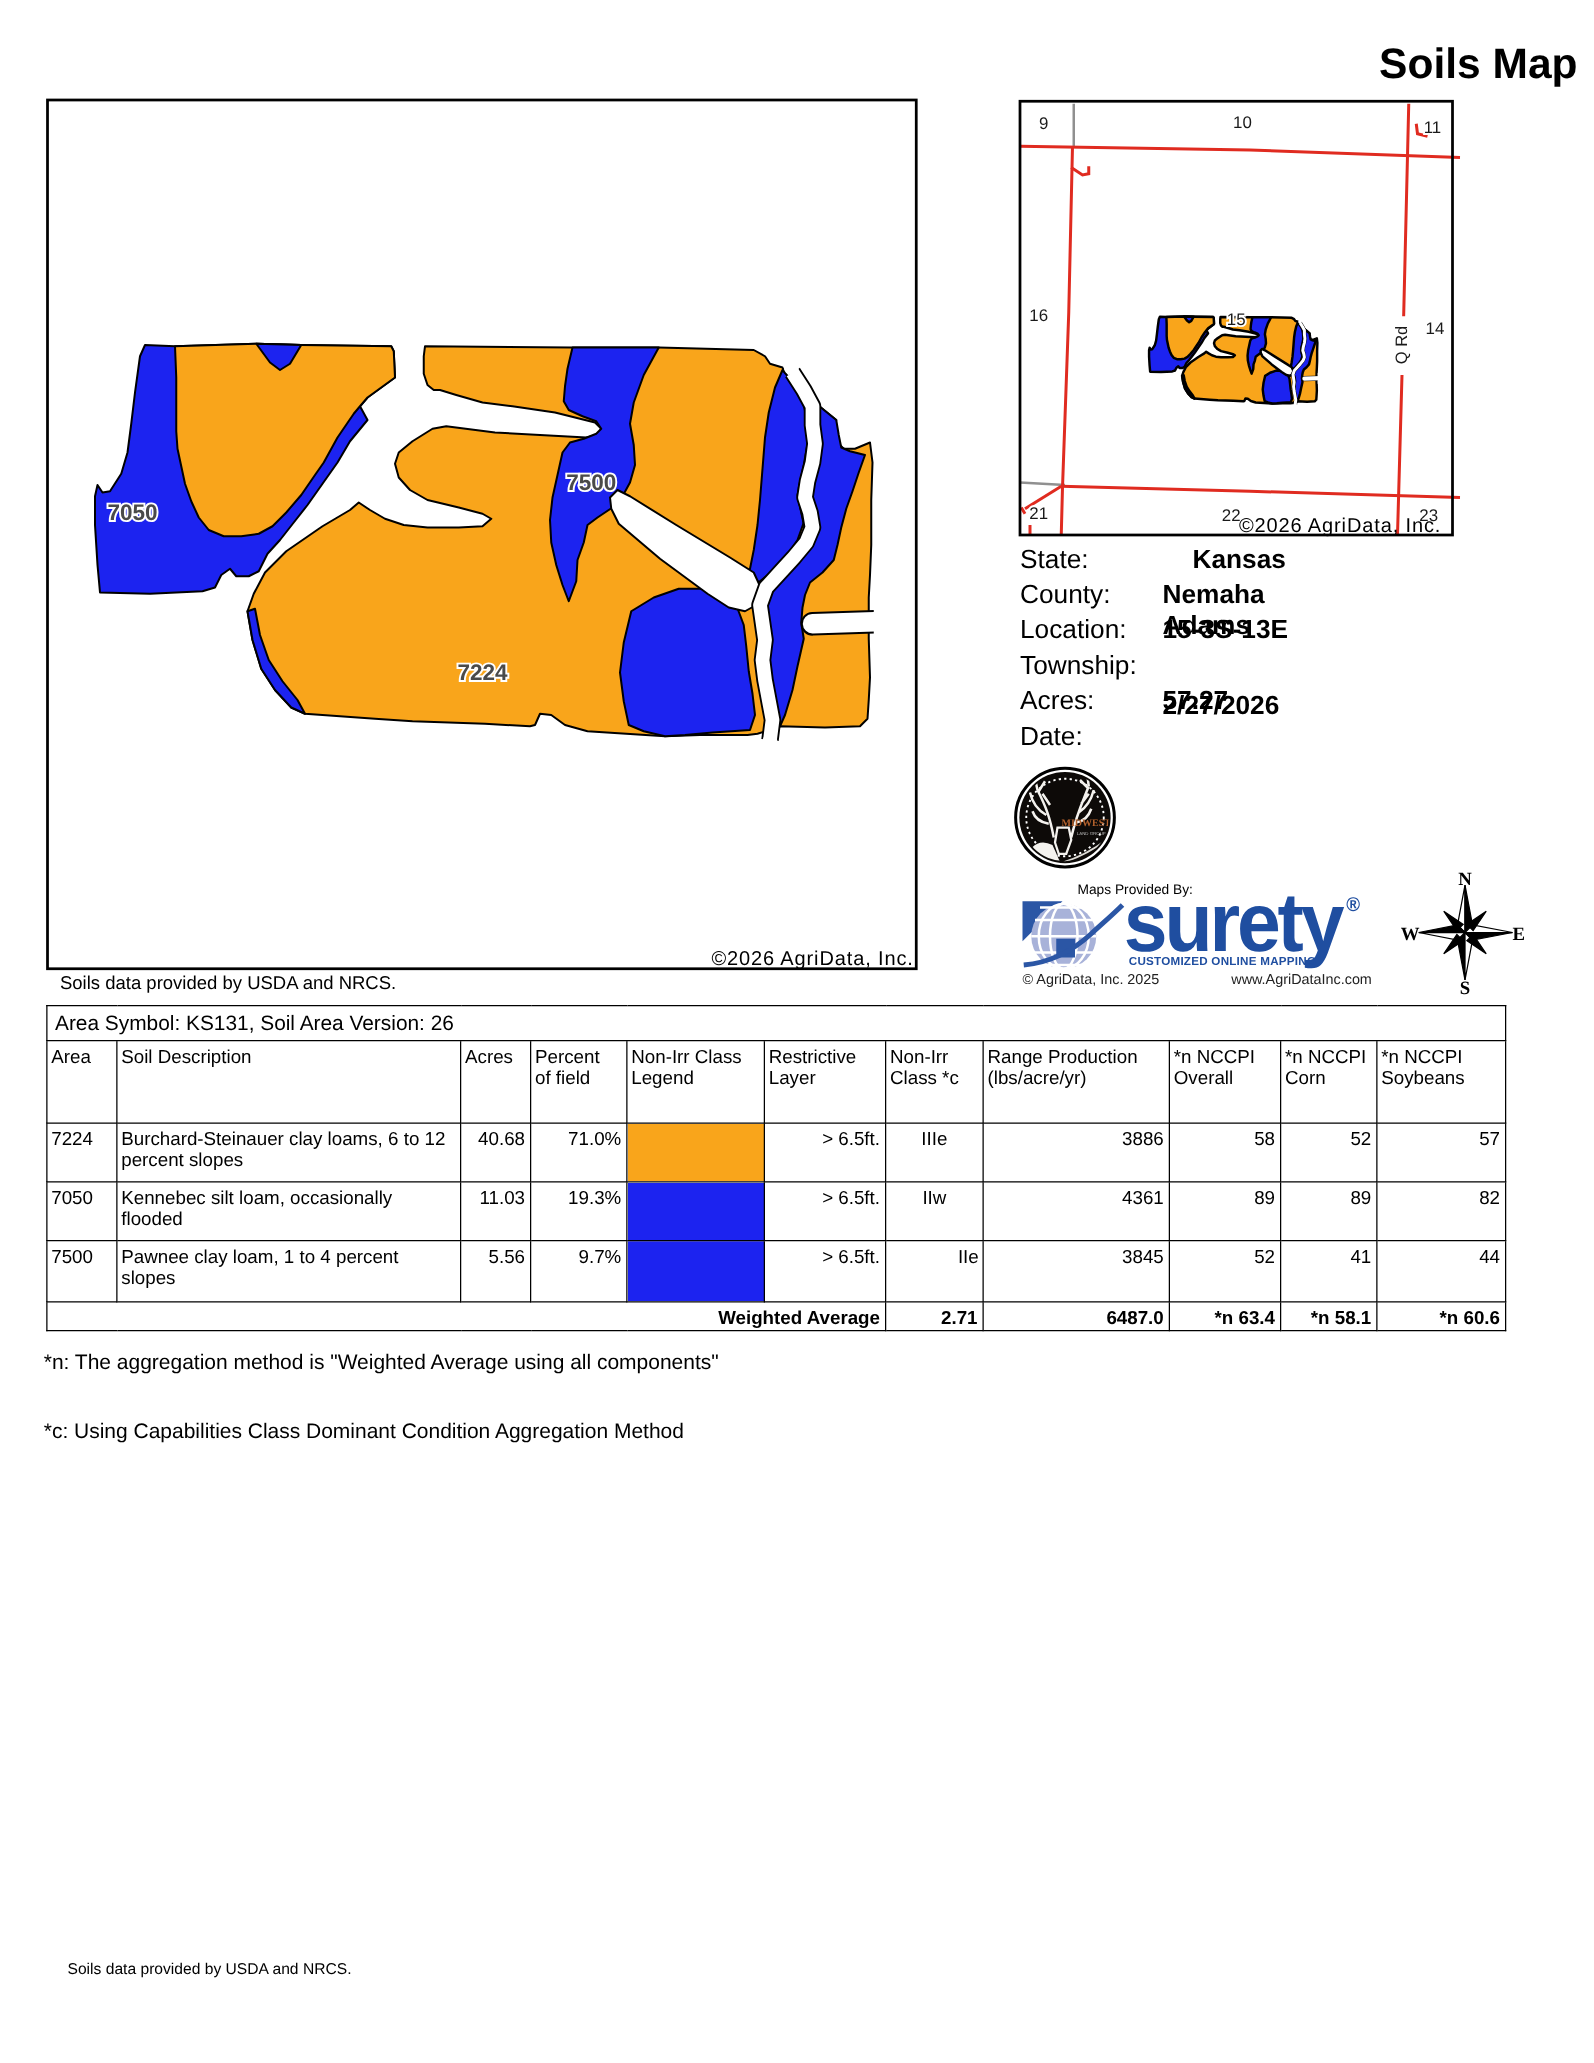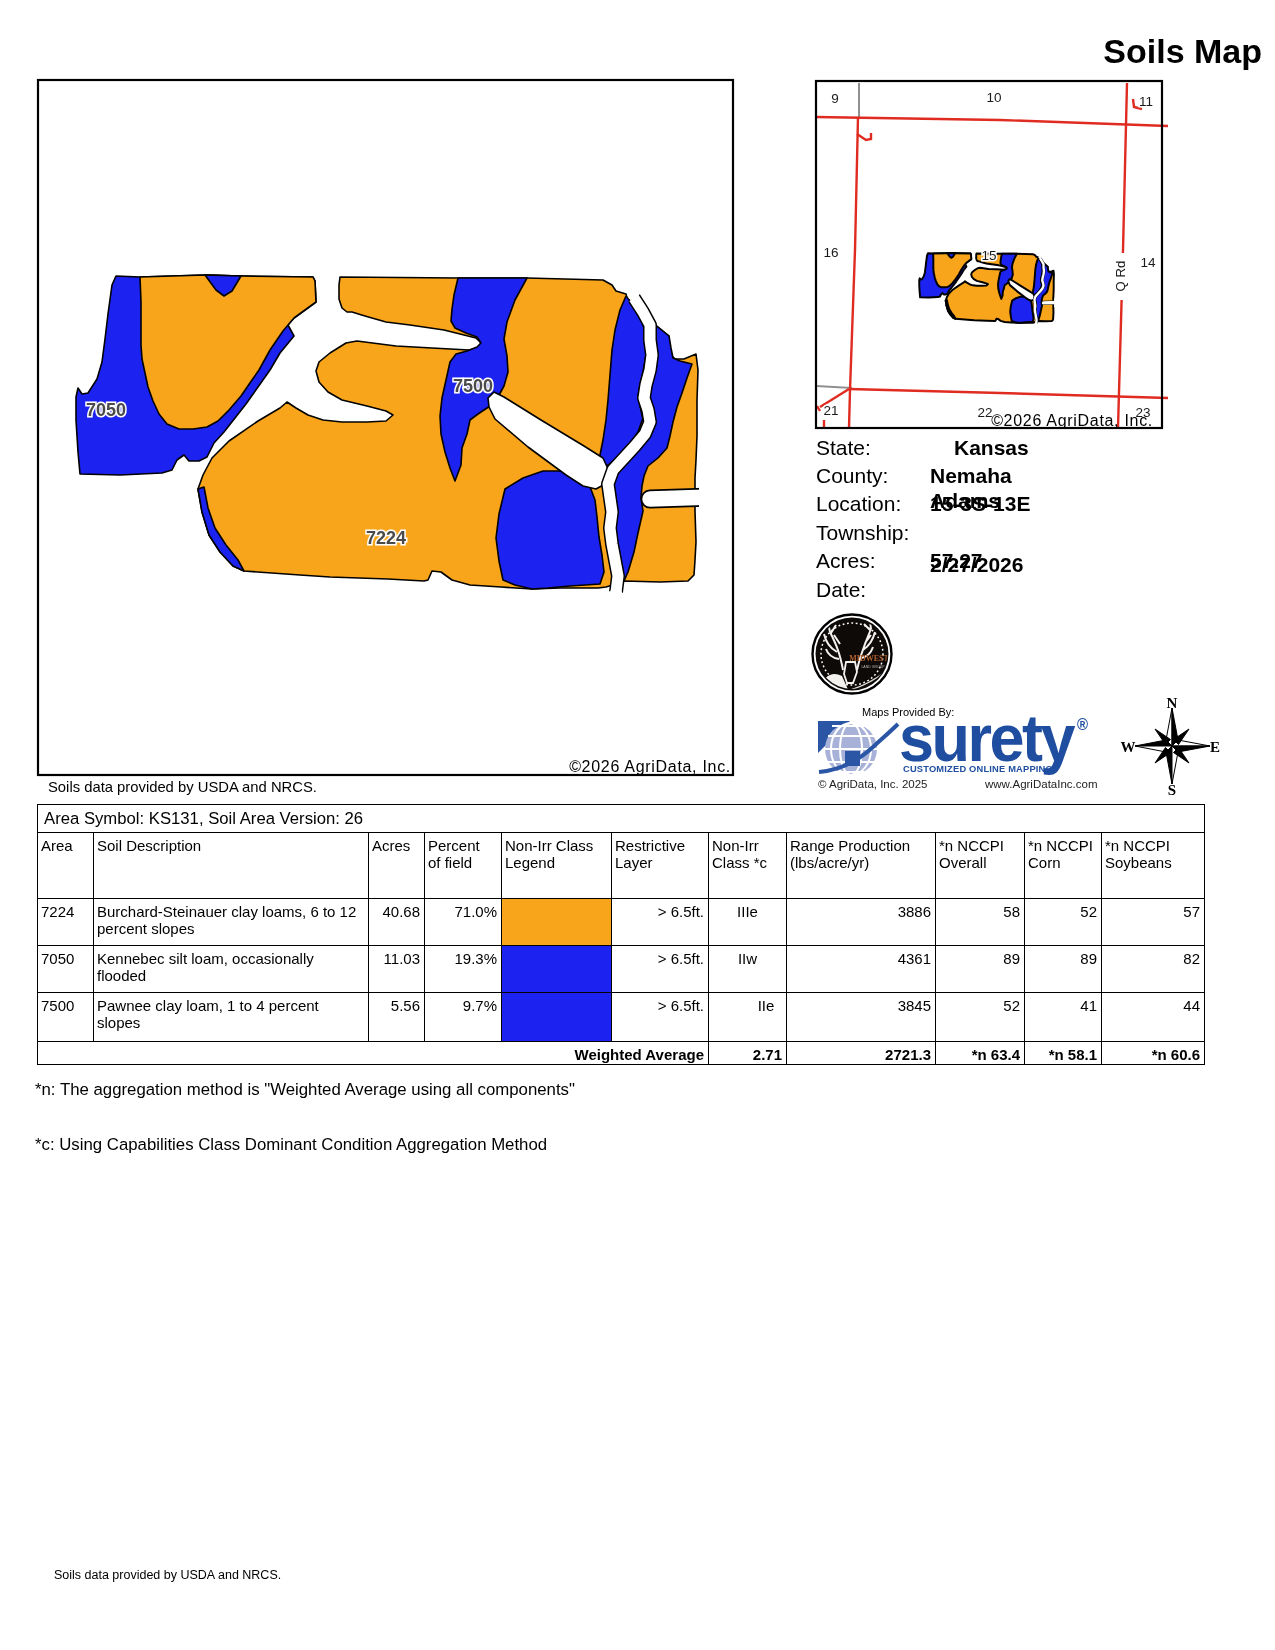--- a/index.html
+++ b/index.html
@@ -273,31 +273,31 @@
         <td class="num">82</td>
   </tr>
 
   <tr style="height:49px;">
     <td>7500</td>
         <td>Pawnee clay loam, 1 to 4 percent slopes</td>
         <td class="num">5.56</td>
         <td class="num">9.7%</td>
         <td class="swatch" style="background:#1C23F0;"></td>
         <td class="num">&gt; 6.5ft.</td>
-        <td style="text-align:center;padding-left:40px;">IIe</td>
+        <td style="text-align:right;padding-left:40px;">IIe</td>
         <td class="num">3845</td>
         <td class="num">52</td>
         <td class="num">41</td>
         <td class="num">44</td>
   </tr>
 
   <tr style="height:23px;font-weight:bold;">
     <td colspan="6" style="text-align:right;vertical-align:middle;padding-right:4px;">Weighted Average</td>
         <td class="num" style="vertical-align:middle;">2.71</td>
-        <td class="num" style="vertical-align:middle;">2721.3</td>
+        <td class="num" style="vertical-align:middle;">6487.0</td>
         <td class="num" style="vertical-align:middle;">*n 63.4</td>
         <td class="num" style="vertical-align:middle;">*n 58.1</td>
         <td class="num" style="vertical-align:middle;">*n 60.6</td>
   </tr>
 </tbody>
   </table>
 
 <div class="abs" style="left:35px;top:1080px;font-size:16.8px;">*n: The aggregation method is "Weighted Average using all components"</div>
 
 <div class="abs" style="left:35px;top:1099px;font-size:16.8px;margin-top:36px;">*c: Using Capabilities Class Dominant Condition Aggregation Method</div>

